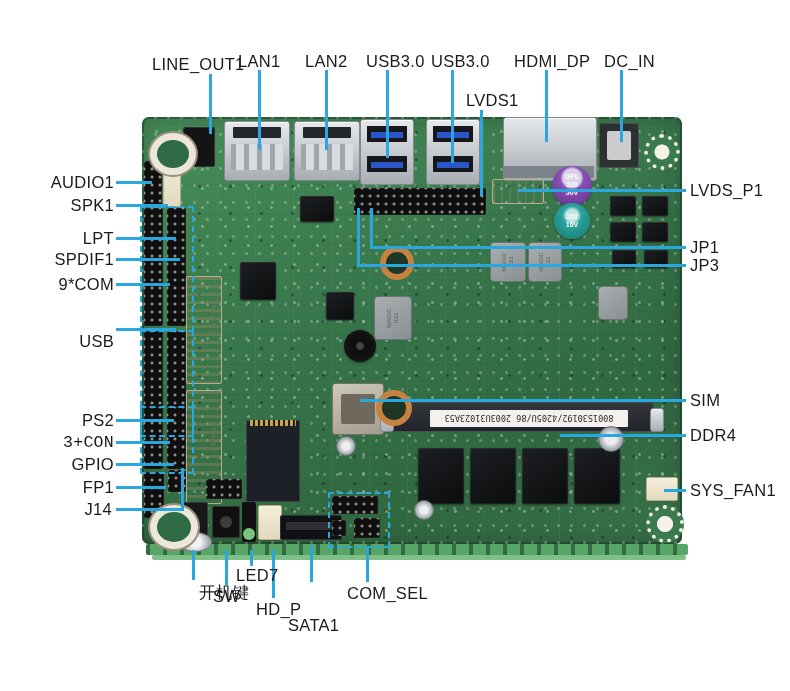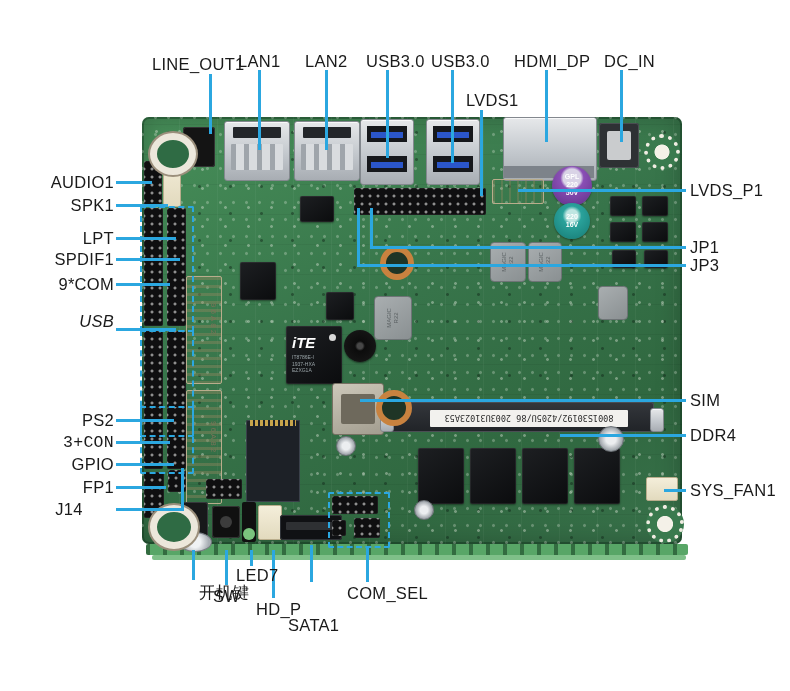--- a/index.html
+++ b/index.html
@@ -128,27 +128,20 @@
   <div class="cmp chip" style="left:300px;top:196px;width:34px;height:26px;"></div>
   <div class="cmp chip" style="left:240px;top:262px;width:36px;height:38px;"></div>
   <div class="cmp chip" style="left:326px;top:292px;width:28px;height:28px;"></div>
   <div class="cmp chip" style="left:610px;top:196px;width:26px;height:20px;"></div>
   <div class="cmp chip" style="left:642px;top:196px;width:26px;height:20px;"></div>
   <div class="cmp chip" style="left:610px;top:222px;width:26px;height:20px;"></div>
   <div class="cmp chip" style="left:642px;top:222px;width:26px;height:20px;"></div>
   <div class="cmp chip" style="left:612px;top:250px;width:24px;height:18px;"></div>
   <div class="cmp chip" style="left:644px;top:250px;width:24px;height:18px;"></div>
 
-  <div class="cmp chip" style="left:286px;top:326px;width:56px;height:58px;">
-    <div style="position:absolute;left:6px;top:8px;color:#fff;font-weight:bold;font-size:15px;font-style:italic;">iTE</div>
-    <div style="position:absolute;left:6px;top:28px;color:#9aa4a8;font-size:5px;white-space:pre-line;line-height:1.3;">IT8786E-I
-1937-HXA
-EZXG1A</div>
-    <div style="position:absolute;right:6px;top:8px;width:7px;height:7px;border-radius:50%;background:#d8d8d8;"></div>
-  </div>
 
   <div class="cmp" style="left:344px;top:330px;width:32px;height:32px;border-radius:50%;
               background:radial-gradient(circle,#474747 12%,#0c0c0c 22%,#1a1a1a 100%);box-shadow:0 1px 2px rgba(0,0,0,.5);"></div>
 
   <div class="cmp" style="left:332px;top:383px;width:50px;height:50px;background:linear-gradient(160deg,#cdc8ba,#a29d8f);border:1px solid #767062;border-radius:3px;">
     <div style="position:absolute;left:8px;top:10px;width:34px;height:30px;background:#6e695c;border-radius:2px;"></div>
   </div>
 
   <div class="cmp" style="left:246px;top:420px;width:54px;height:82px;background:#1d2127;border-radius:2px;box-shadow:inset 0 0 0 1px #3a404a;">
     <div style="position:absolute;left:4px;top:0;width:46px;height:6px;background:repeating-linear-gradient(90deg,#c9a64b 0 3px,#1d2127 3px 5px);"></div>
@@ -270,26 +263,26 @@
   <div class="lbl" style="left:431px;top:52px;">USB3.0</div>
   <div class="lbl" style="left:466px;top:91px;">LVDS1</div>
   <div class="lbl" style="left:514px;top:52px;">HDMI_DP</div>
   <div class="lbl" style="left:604px;top:52px;">DC_IN</div>
 
   <div class="lbl r" style="left:16px;top:173px;">AUDIO1</div>
   <div class="lbl r" style="left:16px;top:196px;">SPK1</div>
   <div class="lbl r" style="left:16px;top:229px;">LPT</div>
   <div class="lbl r" style="left:16px;top:250px;">SPDIF1</div>
   <div class="lbl r" style="left:16px;top:275px;">9*COM</div>
-  <div class="lbl r" style="left:16px;top:312px;font-style:italic;">USB</div>
+  <div class="lbl r" style="left:16px;top:332px;">USB</div>
   <div class="lbl r" style="left:16px;top:411px;">PS2</div>
   <div class="lbl r" style="left:16px;top:433px;font-family:Liberation Mono, monospace;">3+CON</div>
   <div class="lbl r" style="left:16px;top:455px;">GPIO</div>
   <div class="lbl r" style="left:16px;top:478px;">FP1</div>
-  <div class="lbl r" style="left:20px;top:500px;text-align:center;">J14</div>
+  <div class="lbl r" style="left:14px;top:500px;">J14</div>
 
   <div class="lbl" style="left:690px;top:181px;">LVDS_P1</div>
   <div class="lbl" style="left:690px;top:238px;">JP1</div>
   <div class="lbl" style="left:690px;top:256px;">JP3</div>
   <div class="lbl" style="left:690px;top:391px;">SIM</div>
   <div class="lbl" style="left:690px;top:426px;">DDR4</div>
   <div class="lbl" style="left:690px;top:481px;">SYS_FAN1</div>
 
   <div class="lbl" style="left:155px;top:582px;margin-left:44px;">开机键</div>
   <div class="lbl" style="left:213px;top:587px;">SW</div>

